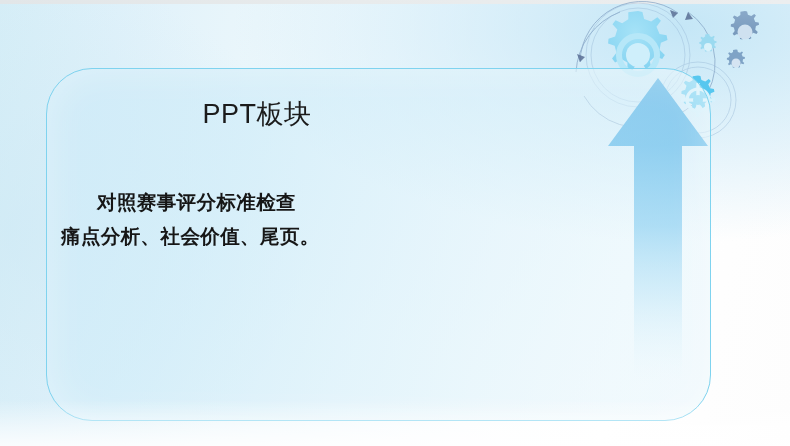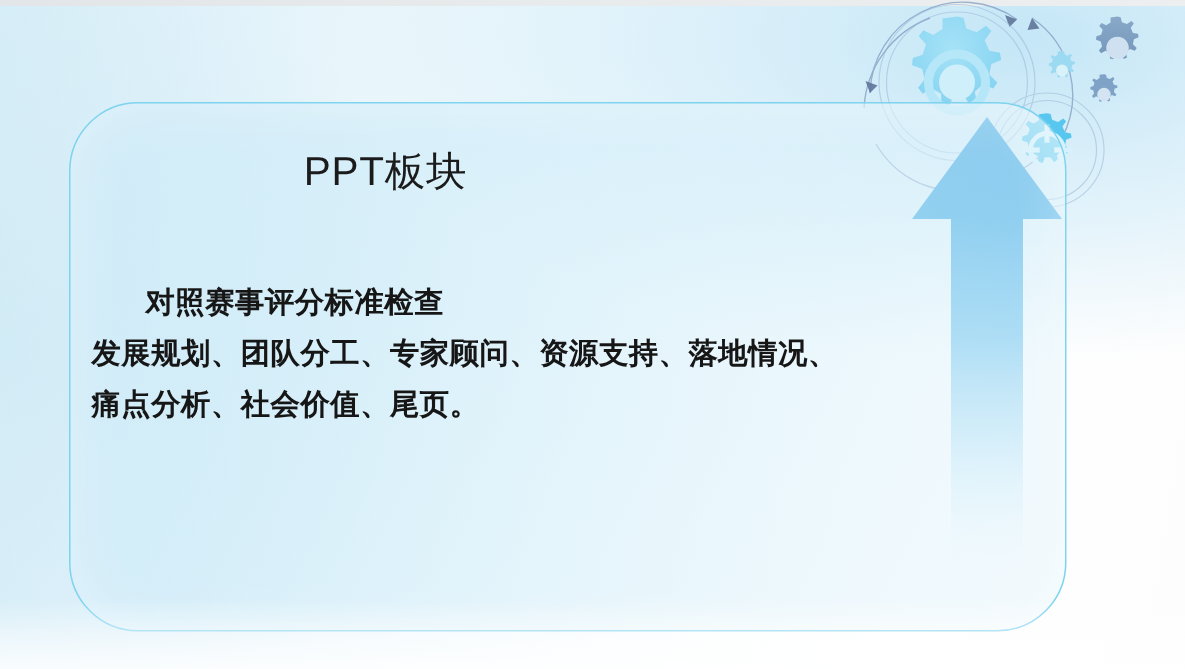--- a/index.html
+++ b/index.html
@@ -223,21 +223,20 @@
       <path d="M56,12 L106,80 L80,80 L80,320 L32,320 L32,80 L6,80 Z" fill="url(#arrowGrad)"></path>
     </svg>
   </div>
 
   <div class="card">
 
     <div class="card-title">PPT板块</div>
 
     <div class="body-block">
       <div class="body-line indent-1">对照赛事评分标准检查</div>
-      <div class="body-line">发展规划、团队分工、专家顾问、资源支持、落地情况、</div>
       <div class="body-line">痛点分析、社会价值、尾页。</div>
     </div>
 
   </div>
 
   <div class="bg-bottomfade"></div>
 
 </div>
 
 </body></html>

